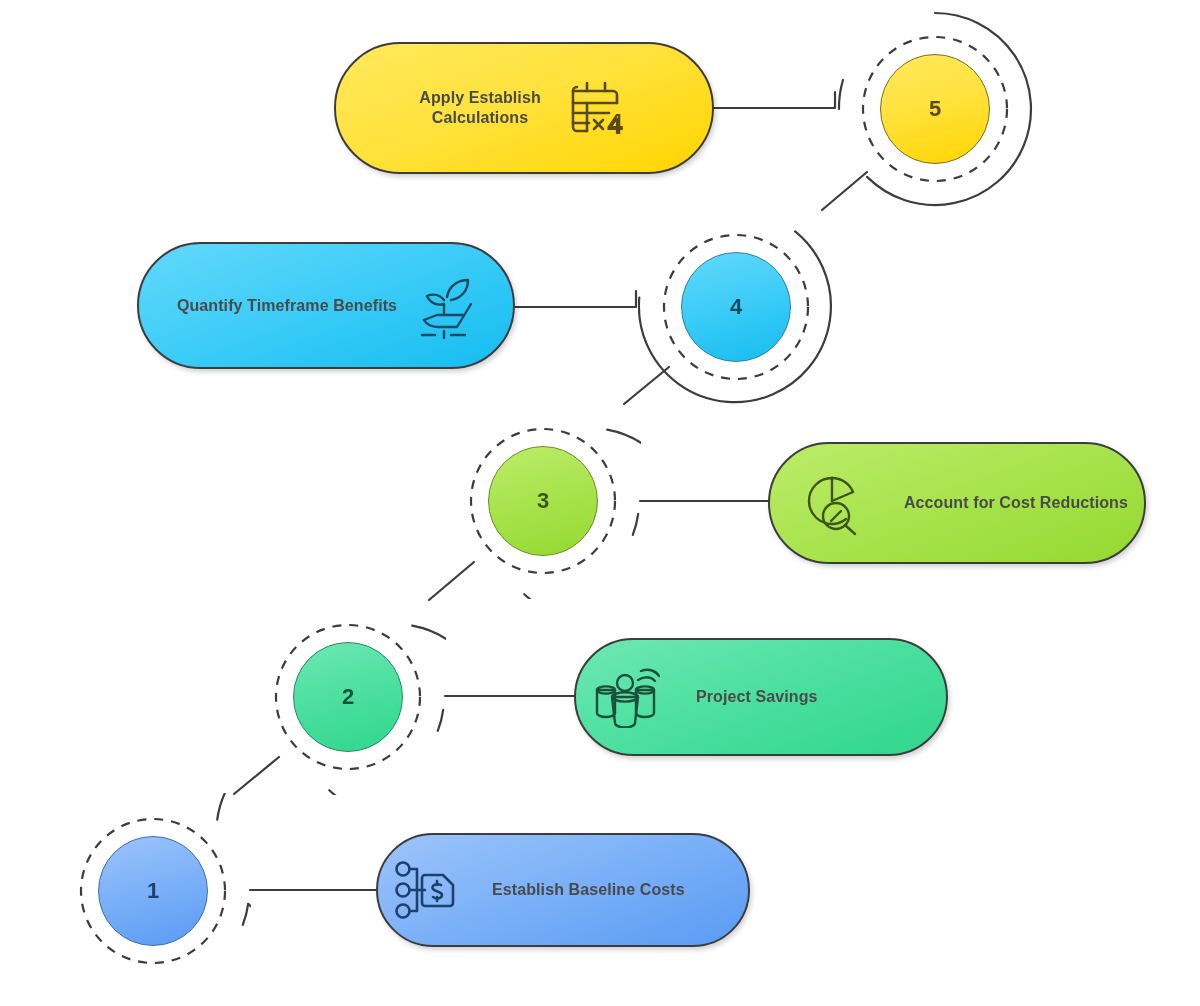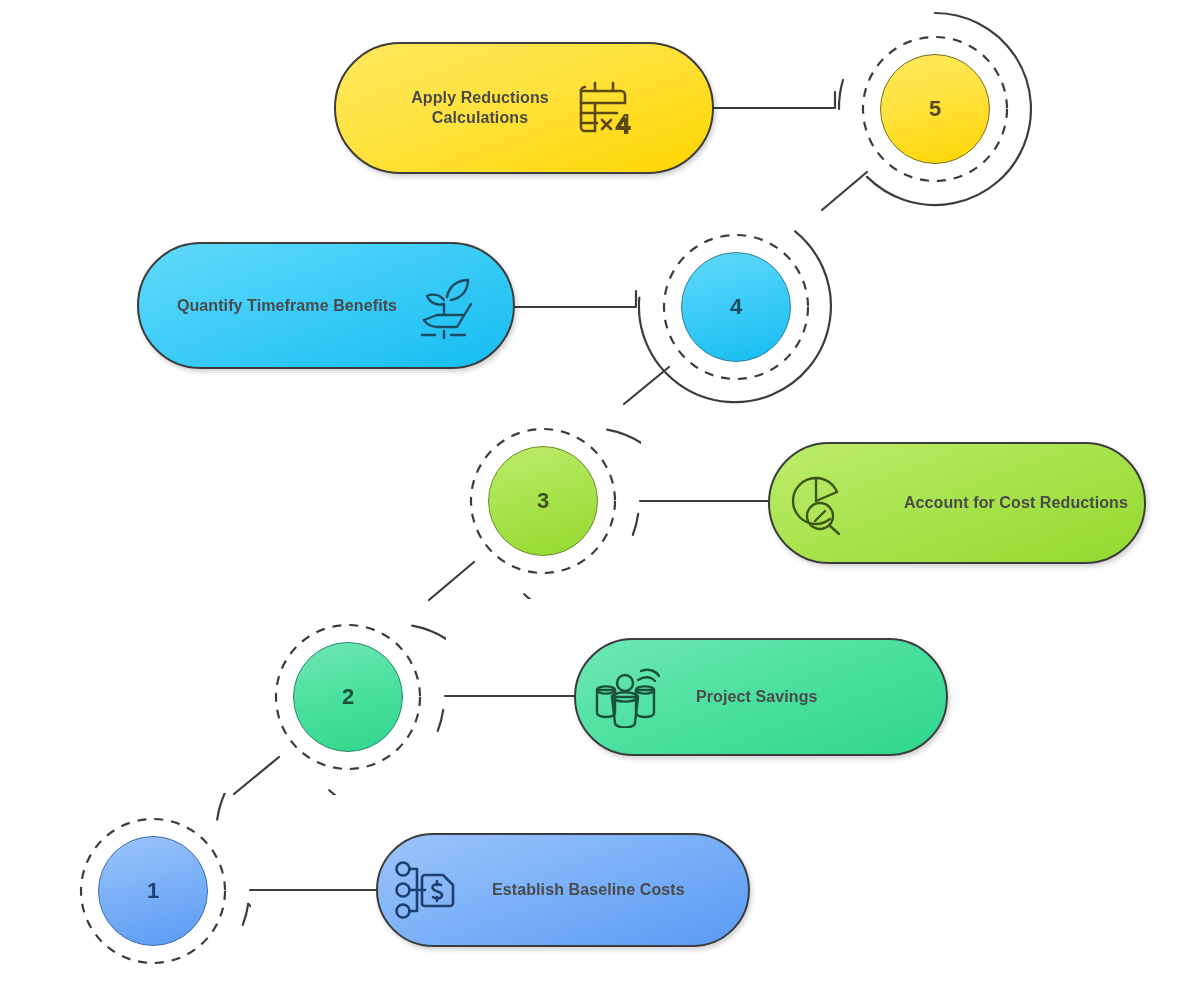--- a/index.html
+++ b/index.html
@@ -52,21 +52,21 @@
              background: linear-gradient(160deg,#ffe95e 0%, #ffe23d 45%, #ffd500 100%);
              justify-content: center; gap: 22px; padding: 0 22px; }
   .card.c5 .label { text-align: center; }
 
   .card.c4 { left: 137px; top: 242px; width: 378px; height: 127px;
              background: linear-gradient(160deg,#62d9fb 0%, #3fcdf8 45%, #14bdf0 100%);
              justify-content: center; gap: 16px; padding: 0 18px; }
 
   .card.c3 { left: 768px; top: 442px; width: 378px; height: 122px;
              background: linear-gradient(160deg,#bdec6a 0%, #a9e44f 45%, #94d92f 100%);
-             justify-content: space-between; gap: 14px; padding: 16px 16px; }
+             justify-content: flex-end; gap: 14px; padding: 16px 16px; }
   .card.c3 .label { margin-left: 22px; }
 
   .card.c2 { left: 574px; top: 638px; width: 374px; height: 118px;
              background: linear-gradient(160deg,#6fe8b4 0%, #4ee0a1 45%, #2fd68d 100%);
              justify-content: flex-start; gap: 14px; padding: 0 16px; }
   .card.c2 .label { margin-left: 22px; }
 
   .card.c1 { left: 376px; top: 833px; width: 374px; height: 114px;
              background: linear-gradient(160deg,#9dc4fb 0%, #7db2f8 45%, #5a9bf4 100%);
              justify-content: flex-start; gap: 14px; padding: 0 16px; }
@@ -183,21 +183,21 @@
   <div class="node n1">
     <svg class="ring-svg" viewBox="0 0 196 196" xmlns="http://www.w3.org/2000/svg">
       <path d="M 98 98 m 64.2 -71.3 a 96 96 0 1 1 30.9 84.2" fill="none" stroke="#3c3c3c" stroke-width="2.2" stroke-linecap="round"></path>
       <path d="M 98 98 m 95.2 12.9 a 96 96 0 0 1 -5.4 21" fill="none" stroke="#3c3c3c" stroke-width="2.2" stroke-linecap="round"></path>
       <circle cx="98" cy="98" r="72" fill="none" stroke="#3c3c3c" stroke-width="2.2" stroke-dasharray="9 8" stroke-linecap="butt"></circle>
     </svg>
     <div class="bead">1</div>
   </div>
 
   <div class="card c5">
-    <div class="label">Apply Reductions
+    <div class="label">Apply Establish
 Calculations</div>
     <svg class="ic" width="66" height="66" viewBox="0 0 66 66" xmlns="http://www.w3.org/2000/svg">
       <g fill="none" stroke="#5a4a12" stroke-width="2.6" stroke-linecap="round" stroke-linejoin="round">
         <path d="M10 16 h40 a4 4 0 0 1 4 4 v8"></path>
         <path d="M10 16 a4 4 0 0 1 4 -4"></path>
         <path d="M10 16 v36 a4 4 0 0 0 4 4 h10"></path>
         <path d="M10 28 h44"></path>
         <path d="M10 38 h36"></path>
         <path d="M10 48 h16"></path>
         <path d="M24 16 v-8"></path>

